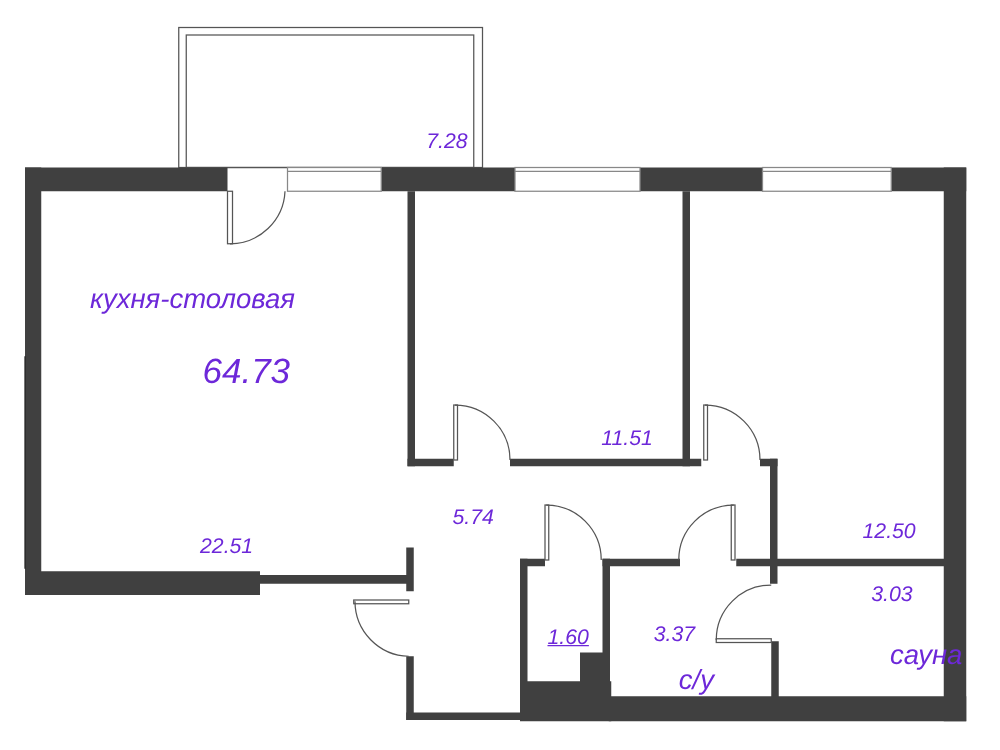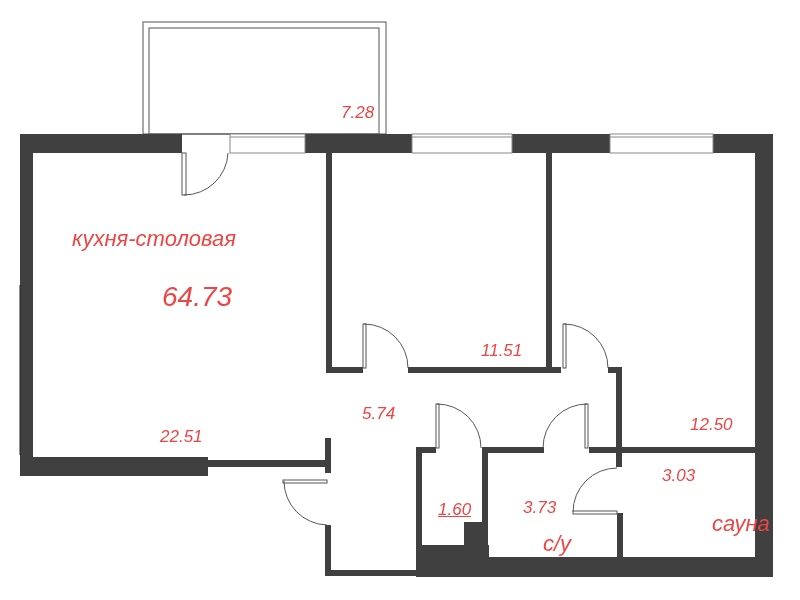--- a/index.html
+++ b/index.html
@@ -1,18 +1,18 @@
 <!DOCTYPE html>
 <html><head>
 <meta charset="utf-8">
 <style>
   html,body{margin:0;padding:0;background:#ffffff;}
   body{width:800px;height:600px;position:relative;overflow:hidden;font-family:"Liberation Sans",sans-serif;}
   svg{position:absolute;left:0;top:0;}
-  .lbl{position:absolute;font-style:italic;color:#ef4444;white-space:nowrap;line-height:1;}
+  .lbl{position:absolute;font-style:italic;color:#6d28d9;white-space:nowrap;line-height:1;}
   .area{font-size:17px;}
   .name{font-size:22px;}
   .total{font-size:28px;}
 </style>
 </head>
 <body>
 
 <svg width="800" height="600" viewBox="0 0 800 600">
 
   <g fill="none" stroke="#555" stroke-width="1">
@@ -94,16 +94,16 @@
 </svg>
 
 <div class="lbl area" style="left:341px;top:104px;">7.28</div>
 <div class="lbl name" style="left:72px;top:228px;">кухня-столовая</div>
 <div class="lbl total" style="left:162px;top:283px;">64.73</div>
 <div class="lbl area" style="left:160px;top:428px;">22.51</div>
 <div class="lbl area" style="left:481px;top:342px;">11.51</div>
 <div class="lbl area" style="left:690px;top:416px;">12.50</div>
 <div class="lbl area" style="left:362px;top:405px;">5.74</div>
 <div class="lbl area" style="left:438px;top:501px;text-decoration:underline;">1.60</div>
-<div class="lbl area" style="left:523px;top:499px;">3.73</div>
+<div class="lbl area" style="left:523px;top:499px;">3.37</div>
 <div class="lbl name" style="left:543px;top:533px;">с/у</div>
-<div class="lbl area" style="left:662px;top:467px;">3.03</div>
+<div class="lbl area" style="left:697px;top:467px;">3.03</div>
 <div class="lbl name" style="left:668px;top:513px;margin-left:44px;">сауна</div>
 
 </body></html>

